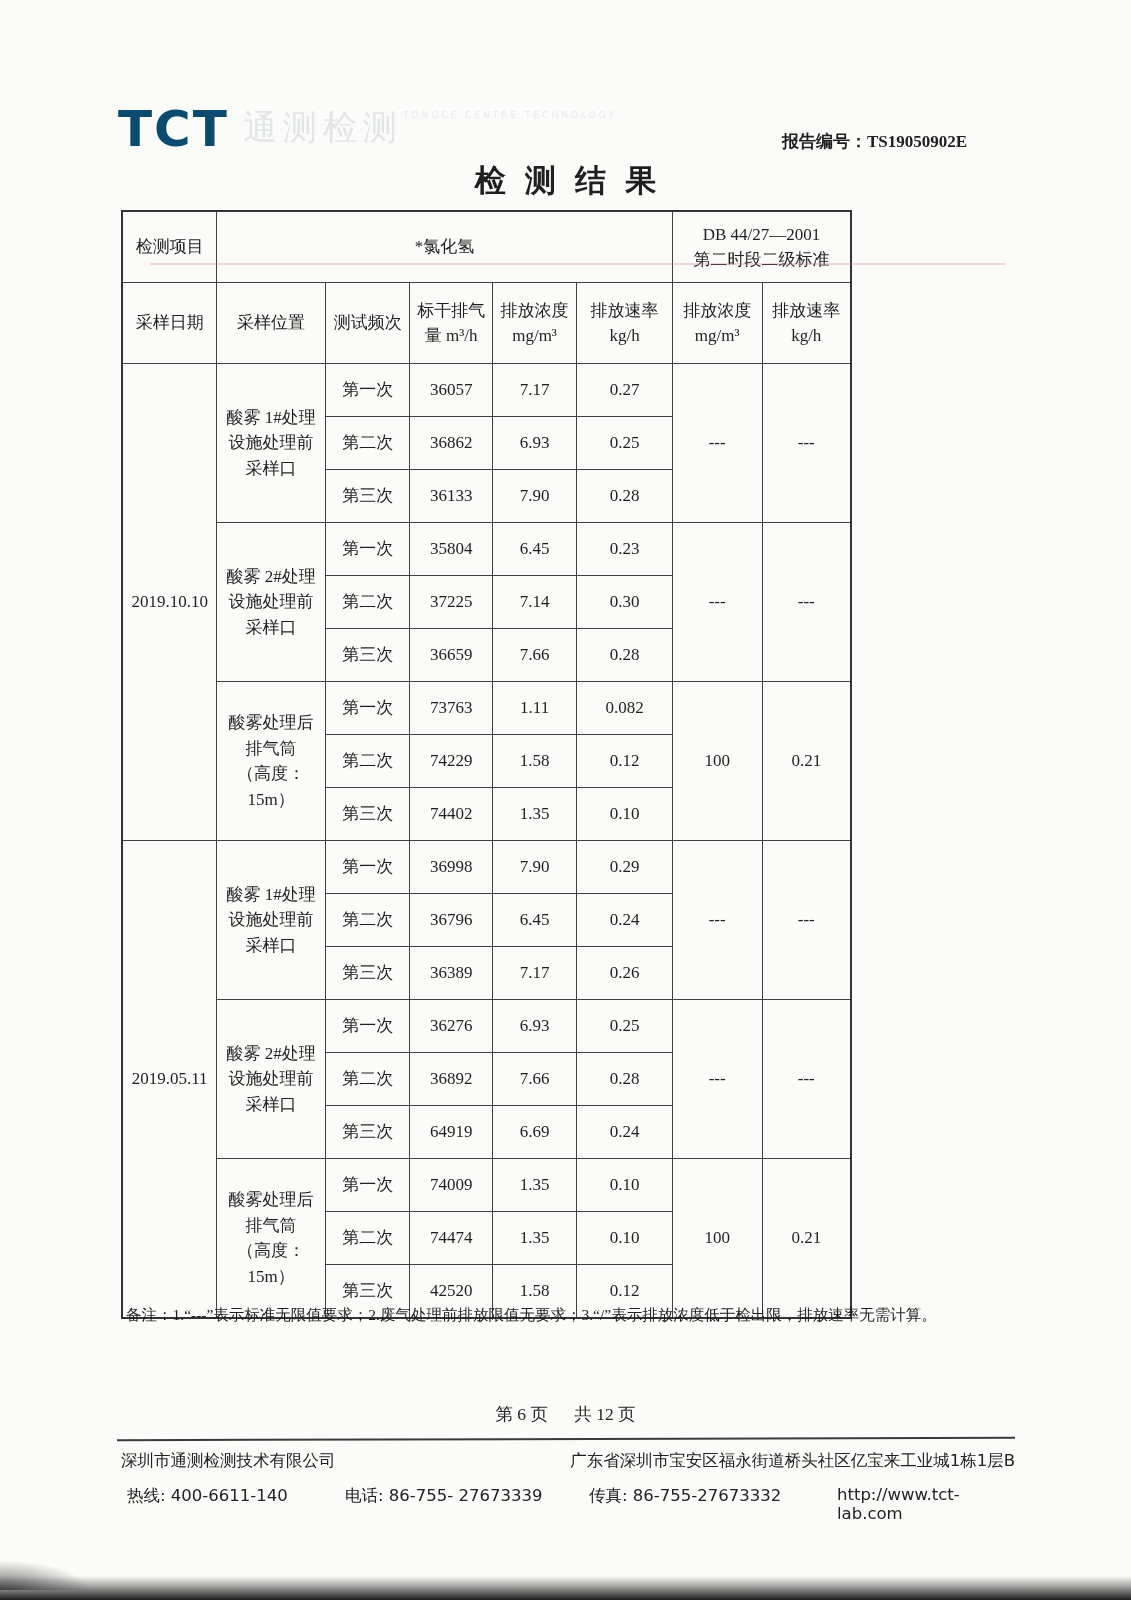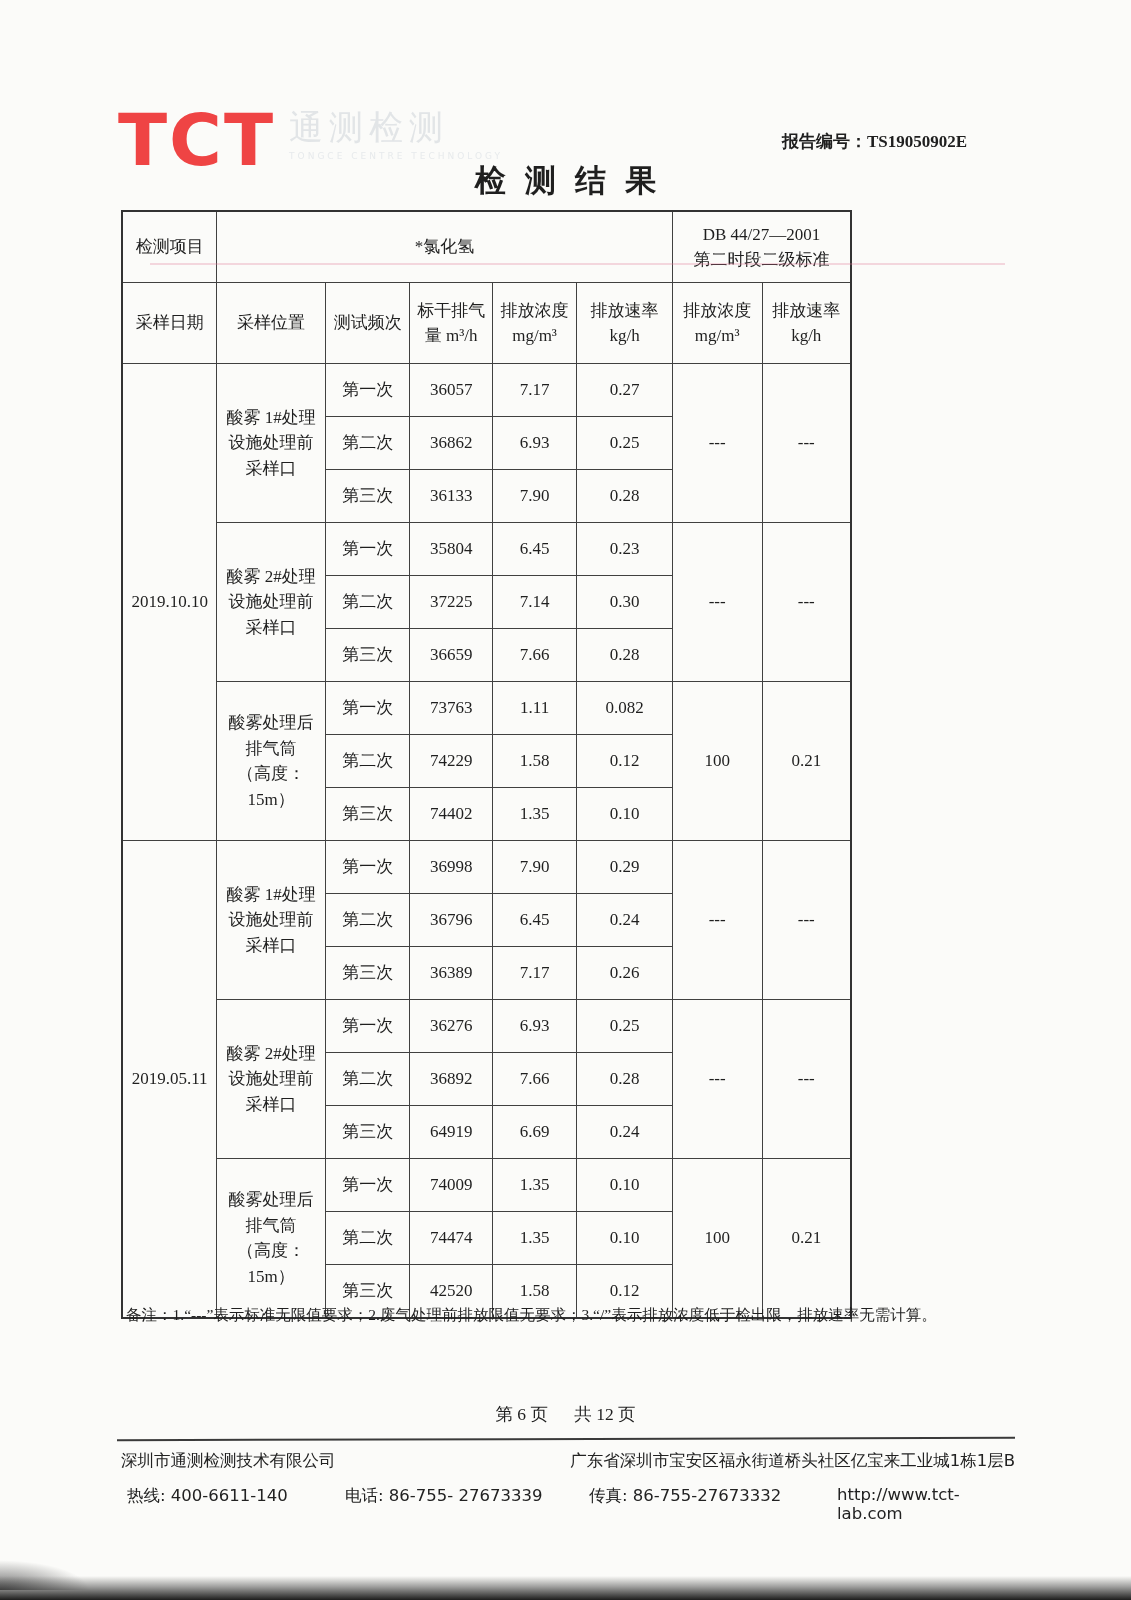--- a/index.html
+++ b/index.html
@@ -8,24 +8,24 @@
     width:1131px;height:1600px;
     background:#fbfbf9;
     font-family:"Liberation Serif","DejaVu Serif",serif;
     color:#1f1f1f;
     overflow:hidden;
   }
   
   .logo{position:absolute;top:104px;left:118px;display:flex;align-items:flex-start;}
   .logo-tct{
     font-family:"DejaVu Sans","Liberation Sans",sans-serif;
-    font-weight:bold;font-size:72px;line-height:1;
-    color:#ef4444;letter-spacing:2px;
-  }
-  .logo-right{display:flex;flex-direction:column;margin-left:14px;margin-top:4px;}
+    font-weight:bold;font-size:50px;line-height:1;
+    color:#0c4a6e;letter-spacing:2px;
+  }
+  .logo-right{display:flex;flex-direction:row;margin-left:14px;margin-top:4px;}
   .logo-cn{font-size:34px;line-height:1.2;color:#e2e5e7;letter-spacing:6px;}
   .logo-en{font-family:"DejaVu Sans",sans-serif;font-size:9px;color:#e7eaec;letter-spacing:3px;margin-top:2px;}
   .report-no{
     position:absolute;top:130px;left:782px;
     font-size:17px;font-weight:bold;white-space:nowrap;
   }
   .doc-title{
     position:absolute;top:160px;left:0;width:100%;
     text-align:center;
   }

